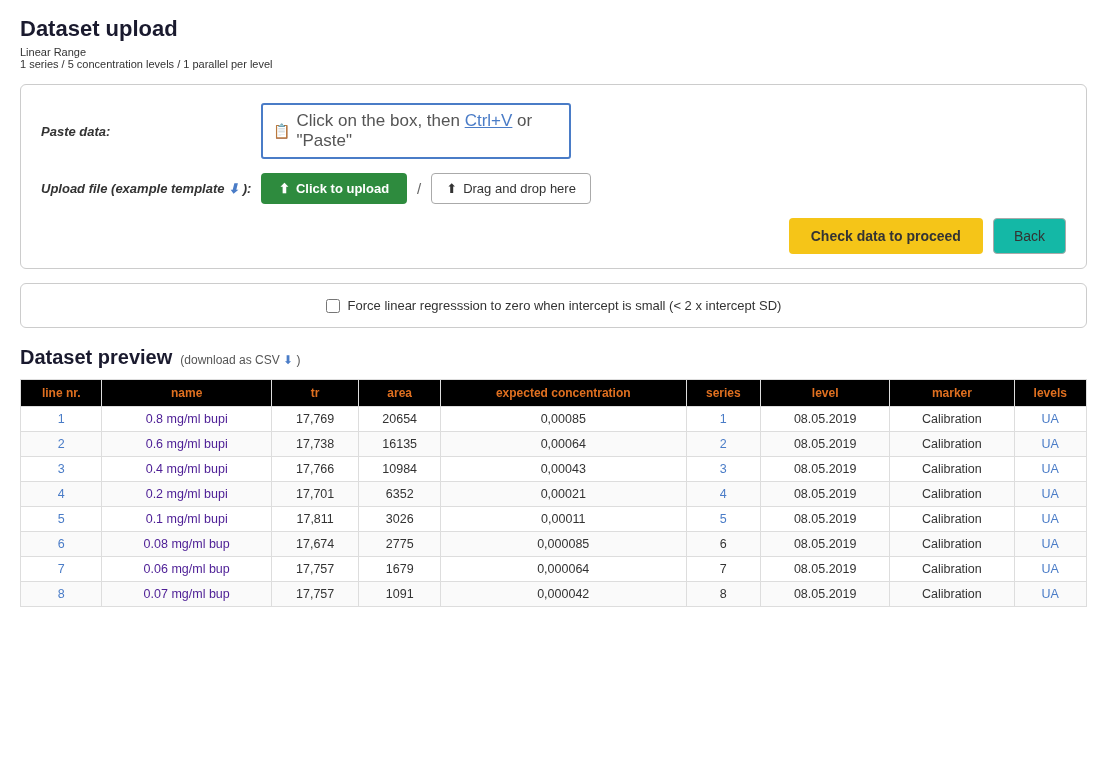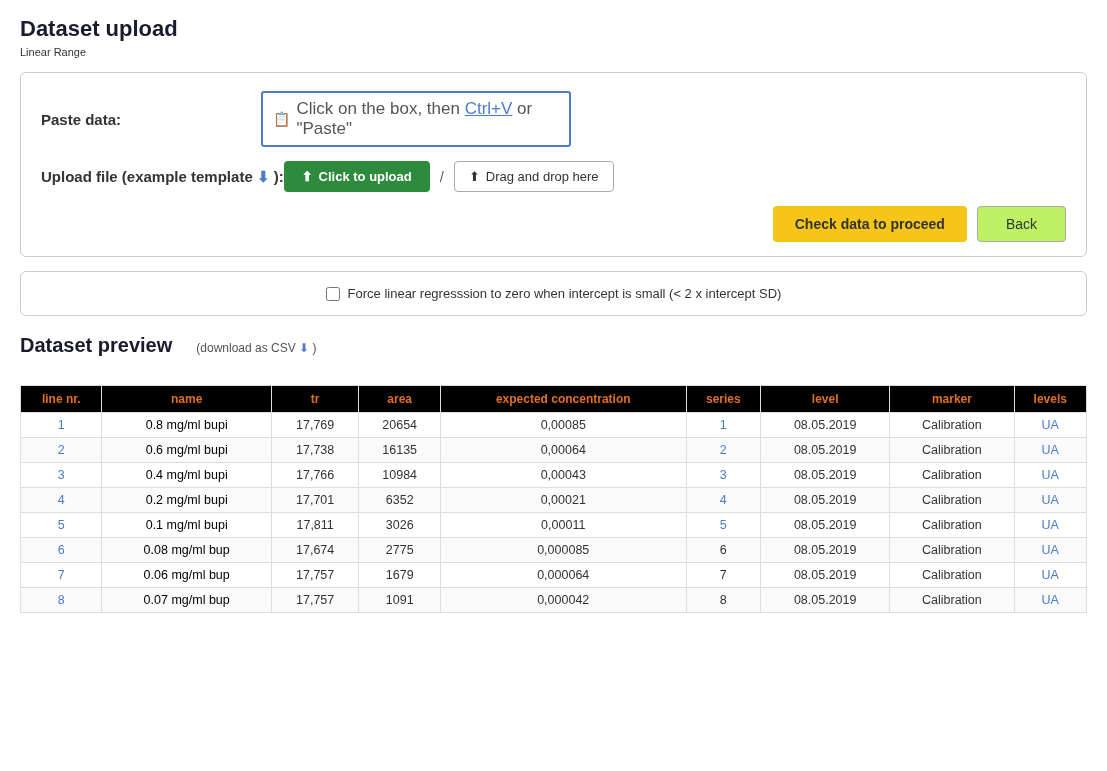--- a/index.html
+++ b/index.html
@@ -27,23 +27,24 @@
       padding: 18px 20px 14px 20px;
       margin-bottom: 14px;
     }
     .form-row {
       display: flex;
       align-items: center;
       margin-bottom: 14px;
     }
     .form-label {
       font-weight: bold;
-      font-size: 15px;
+      font-size: 13px;
       min-width: 220px;
       color: #333;
+      font-style: italic;
     }
     .form-label a {
       color: #4a7cc7;
       text-decoration: none;
     }
     .paste-input {
       border: 2px solid #4a7cc7;
       border-radius: 3px;
       padding: 6px 10px;
       font-size: 13px;
@@ -107,25 +108,25 @@
       background-color: #f5c518;
       color: #333;
       border: none;
       border-radius: 4px;
       padding: 10px 22px;
       font-size: 14px;
       font-weight: bold;
       cursor: pointer;
     }
     .back-btn {
-      background: #bef264;
+      background: #14b8a6;
       color: #333;
       border: 1px solid #aaa;
       border-radius: 4px;
-      padding: 9px 28px;
+      padding: 9px 20px;
       font-size: 14px;
       cursor: pointer;
     }
     .force-linear-card {
       border: 1px solid #ccc;
       border-radius: 6px;
       padding: 14px 36px;
       margin-bottom: 18px;
       display: flex;
       align-items: center;
@@ -140,22 +141,22 @@
       cursor: pointer;
     }
     .force-linear-card input[type="checkbox"] {
       width: 14px;
       height: 14px;
       cursor: pointer;
     }
     .dataset-preview-header {
       display: flex;
       align-items: baseline;
-      gap: 24px;
-      margin-bottom: 28px;
+      gap: 8px;
+      margin-bottom: 10px;
     }
     .dataset-preview-header h2 {
       font-size: 20px;
       font-weight: bold;
       color: #1a1a2e;
     }
     .dataset-preview-header .csv-link {
       font-size: 12px;
       color: #555;
     }
@@ -180,30 +181,31 @@
     tbody tr td {
       border: 1px solid #ddd;
       padding: 5px 6px;
       text-align: center;
       color: #333;
     }
     tbody tr td.blue-link {
       color: #4a7cc7;
     }
     tbody tr td.orange-text {
-      color: #000000;
+      color: #4c1d95;
     }
     tbody tr:nth-child(even) { background: #fafafa; }
   </style>
 </head>
 <body>
 
 <h1>Dataset upload</h1>
 <div class="subtitle">
   <span>Linear Range</span><br>
+  <span>1 series / 5 concentration levels / 1 parallel per level</span>
 </div>
 
 <div class="upload-card">
 
   <div class="form-row">
     <div class="form-label">Paste data:</div>
     <div class="paste-input" tabindex="0">
       <span class="clipboard-icon">📋</span>
       <span class="paste-text">
         Click on the box, then <u>Ctrl+V</u> or "Paste"

